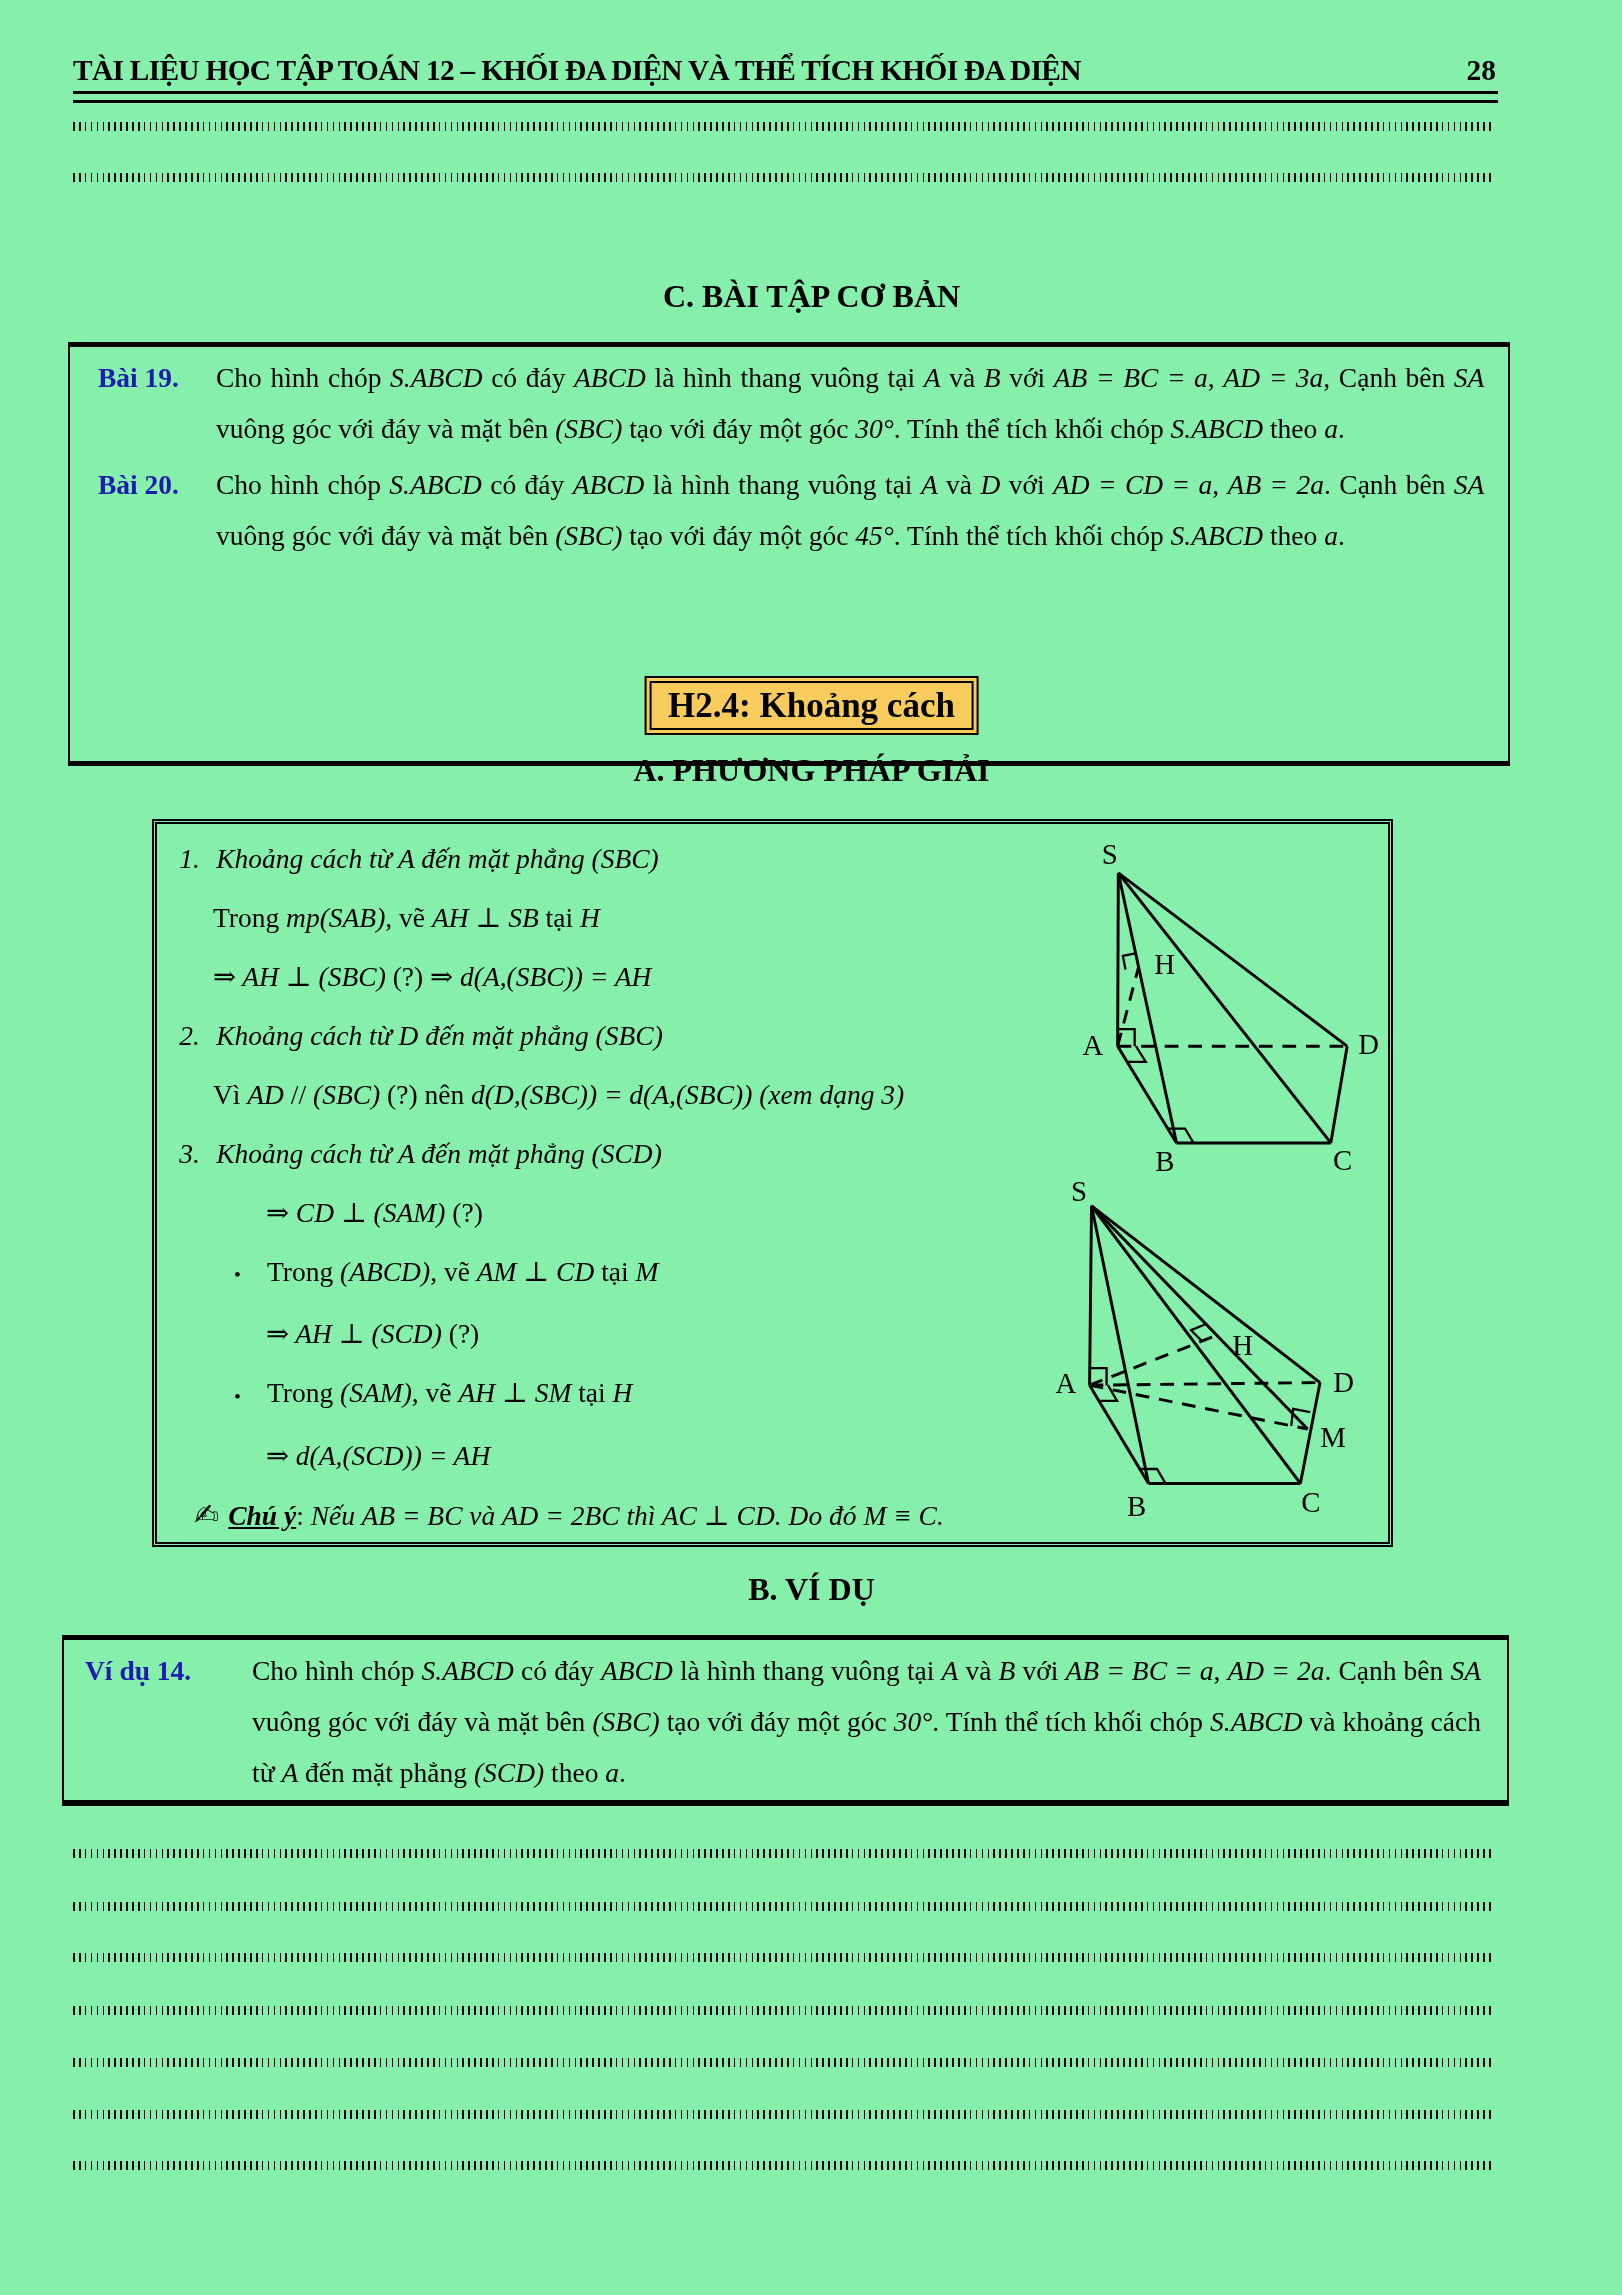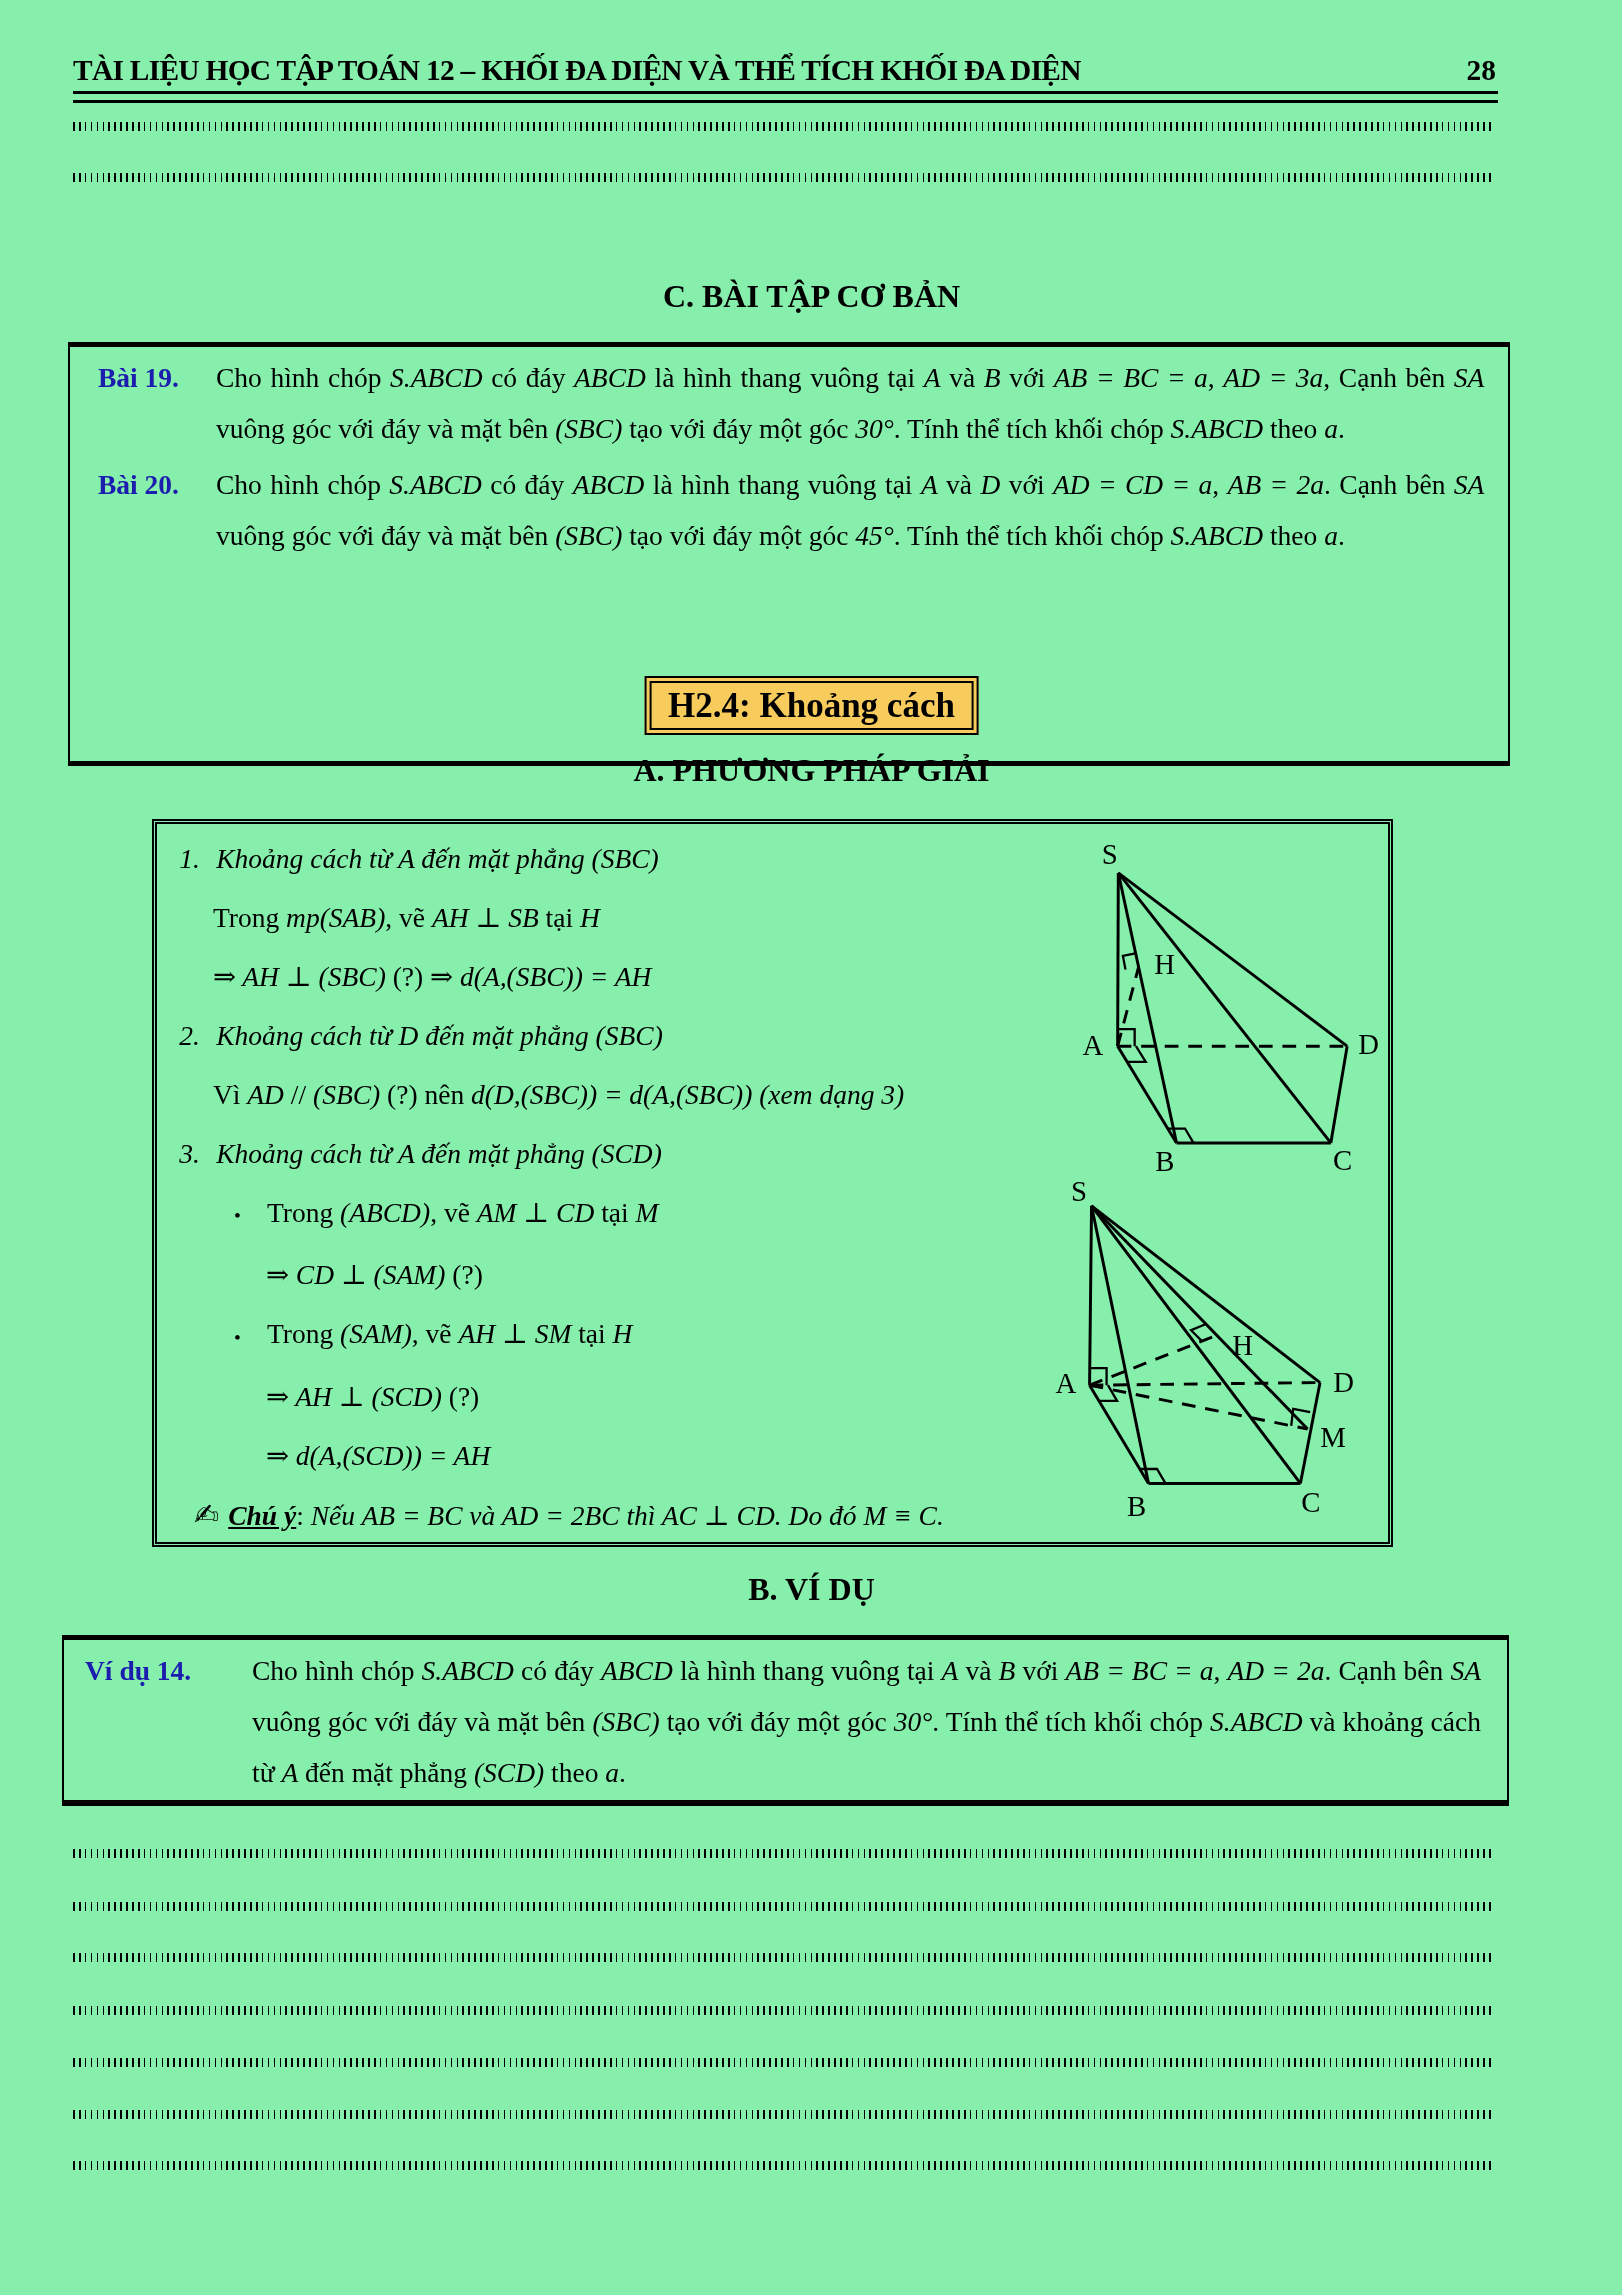--- a/index.html
+++ b/index.html
@@ -102,28 +102,28 @@
       </div>
       <div class="mrow msub"><span class="sg-t">Trong </span><span class="sg-m">mp(SAB)</span><span class="sg-t">, vẽ </span><span class="sg-m">AH ⊥ SB</span><span class="sg-t"> tại </span><span class="sg-m">H</span></div>
       <div class="mrow msub"><span class="sg-m">⇒ AH ⊥ (SBC)</span><span class="sg-t"> (?) </span><span class="sg-m">⇒ d(A,(SBC)) = AH</span></div>
       <div class="mrow mheading">
         <span class="mnum">2.</span><span>Khoảng cách từ D đến mặt phẳng (SBC)</span>
       </div>
       <div class="mrow msub"><span class="sg-t">Vì </span><span class="sg-m">AD</span><span class="sg-t"> // </span><span class="sg-m">(SBC)</span><span class="sg-t"> (?) nên </span><span class="sg-m">d(D,(SBC)) = d(A,(SBC))</span><span class="sg-t"> </span><span class="sg-m">(xem dạng 3)</span></div>
       <div class="mrow mheading">
         <span class="mnum">3.</span><span>Khoảng cách từ A đến mặt phẳng (SCD)</span>
       </div>
+      <div class="mrow msub3"><span class="sg-m">⇒ CD ⊥ (SAM)</span><span class="sg-t"> (?)</span></div>
       <div class="mrow mbullet">
         <span class="bul">•</span><span><span class="sg-t">Trong </span><span class="sg-m">(ABCD)</span><span class="sg-t">, vẽ </span><span class="sg-m">AM ⊥ CD</span><span class="sg-t"> tại </span><span class="sg-m">M</span></span>
       </div>
-      <div class="mrow msub3"><span class="sg-m">⇒ CD ⊥ (SAM)</span><span class="sg-t"> (?)</span></div>
+      <div class="mrow msub3"><span class="sg-m">⇒ AH ⊥ (SCD)</span><span class="sg-t"> (?)</span></div>
       <div class="mrow mbullet">
         <span class="bul">•</span><span><span class="sg-t">Trong </span><span class="sg-m">(SAM)</span><span class="sg-t">, vẽ </span><span class="sg-m">AH ⊥ SM</span><span class="sg-t"> tại </span><span class="sg-m">H</span></span>
       </div>
-      <div class="mrow msub3"><span class="sg-m">⇒ AH ⊥ (SCD)</span><span class="sg-t"> (?)</span></div>
       <div class="mrow msub3"><span class="sg-m">⇒ d(A,(SCD)) = AH</span></div>
       <div class="mrow mnote">
         <span class="nmark">✍</span><span class="nlabel">Chú ý</span><span><span class="sg-t">: </span><span class="sg-m">Nếu AB = BC và AD = 2BC thì AC ⊥ CD. Do đó M ≡ C.</span></span>
       </div>
     </div>
 
     <svg class="fig" style="left:895px;top:9.2px;font-size:42px" width="334" height="340" viewBox="0 0 510 520">
       <g>
         <line class="edge" x1="101" y1="61" x2="100" y2="326"></line>
         <line class="edge" x1="101" y1="61" x2="190" y2="474"></line>

